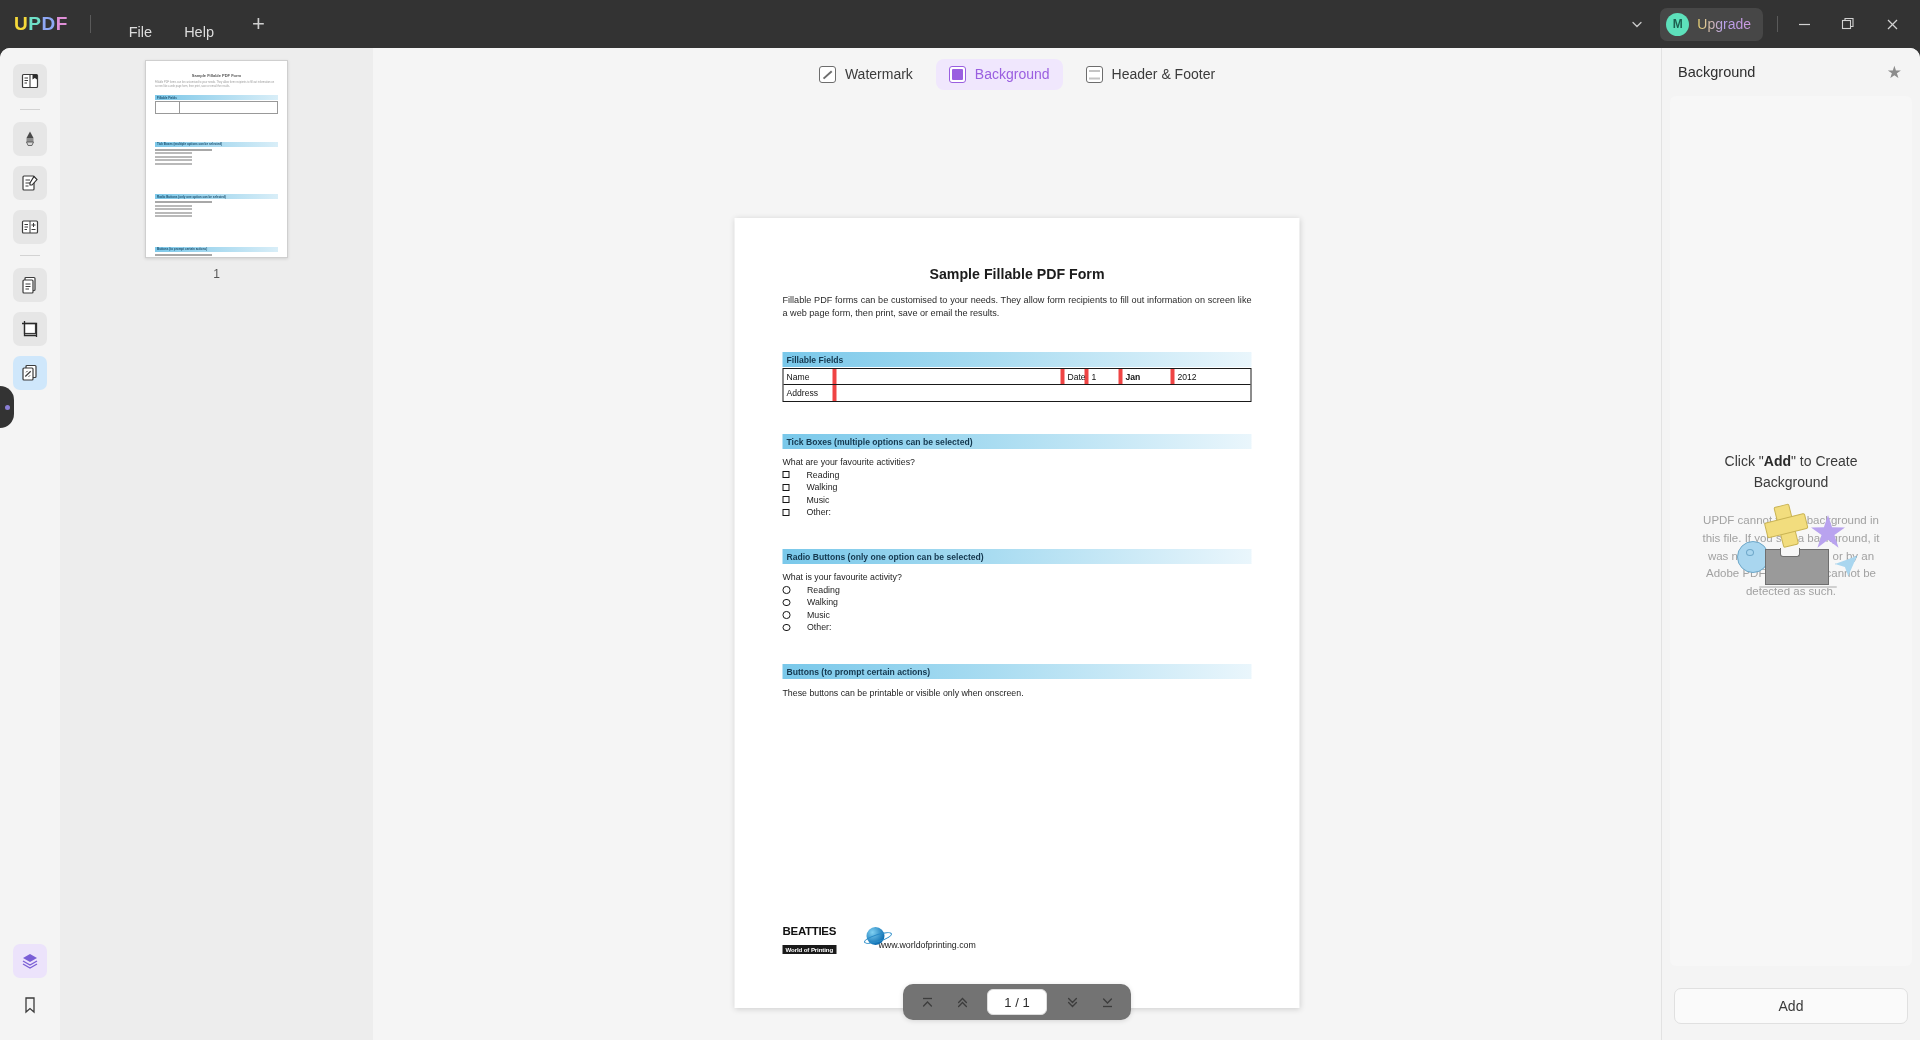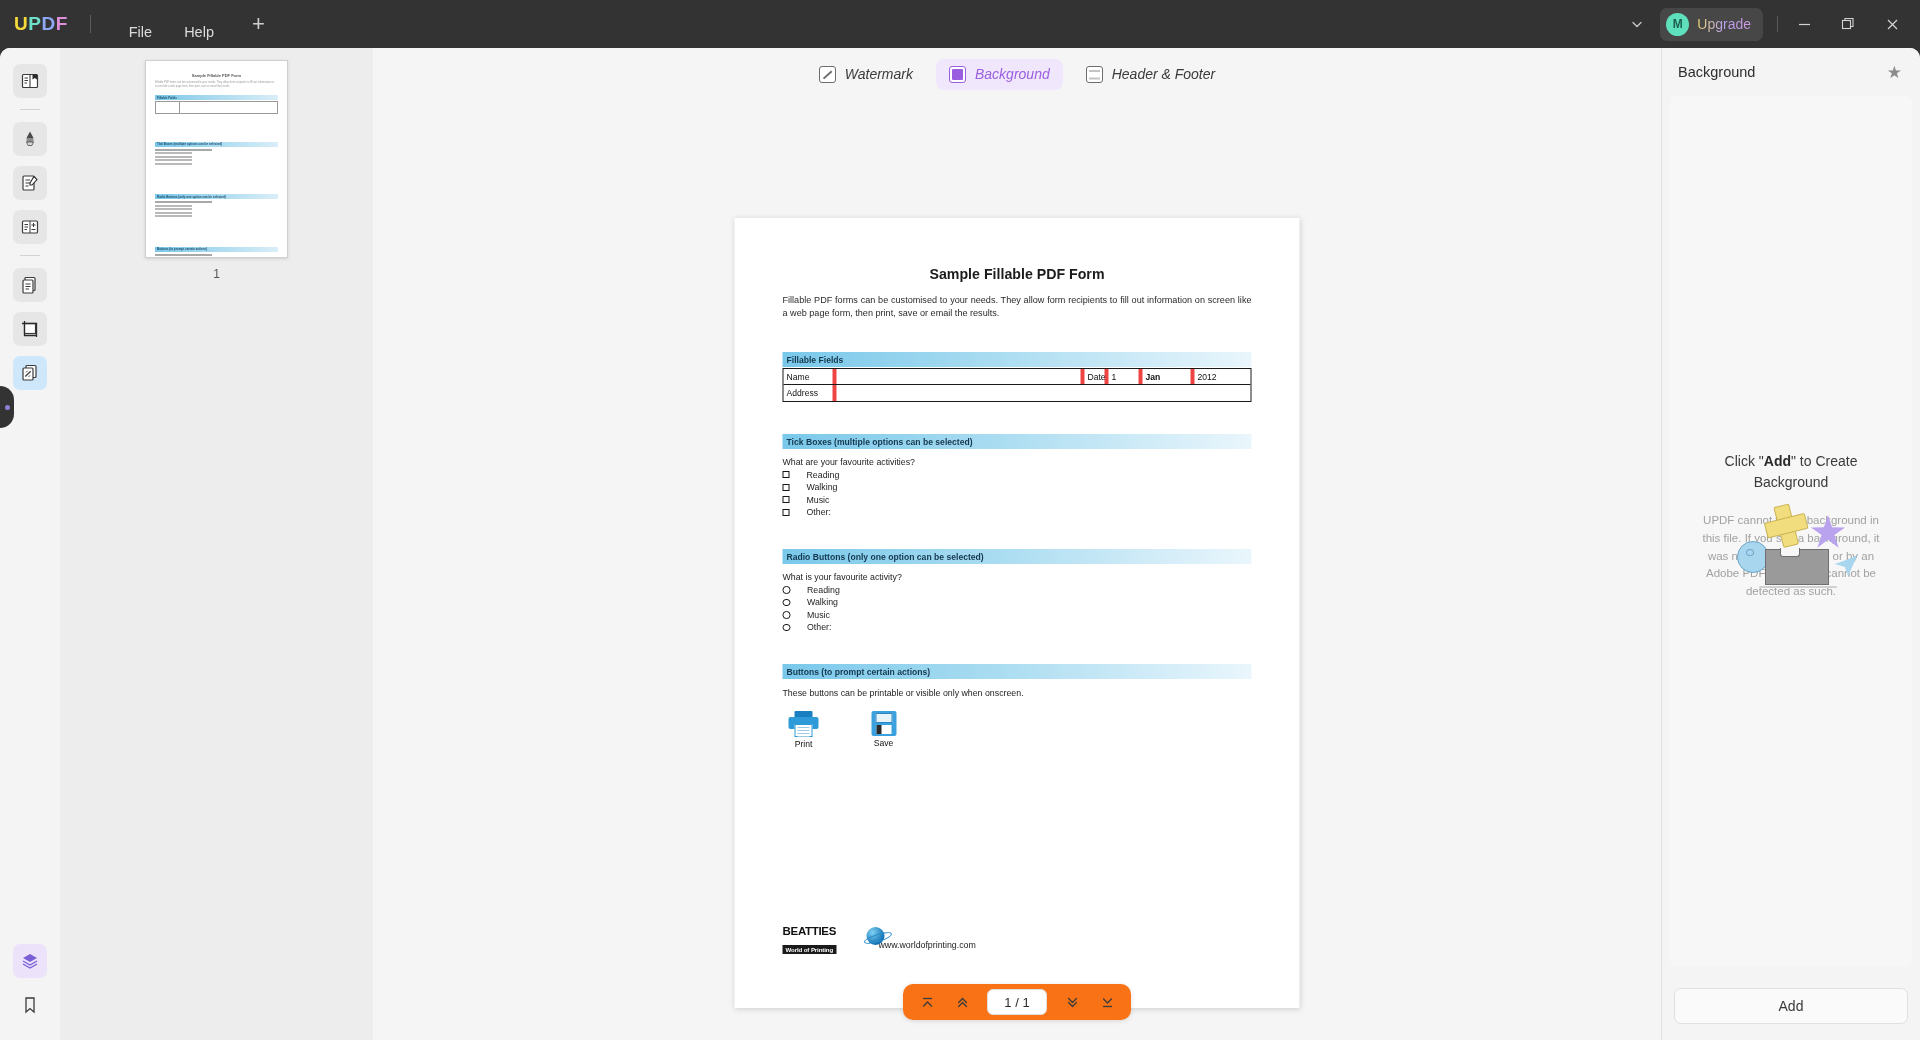--- a/index.html
+++ b/index.html
@@ -167,21 +167,21 @@
   .viewer {
     position:absolute; left:373px; top:0; right:259px; height:992px;
     background:#f5f5f5;
   }
   .viewer-toolbar {
     height:52px; display:flex; align-items:center; justify-content:center; gap:10px;
   }
   .vt-item {
     display:flex; align-items:center; gap:9px;
     padding:7px 13px; border-radius:8px;
-    font-size:14px; color:#3b3b3b;font-style:italic;
+    font-size:14px; color:#3b3b3b;
   }
   .vt-item.active { background:#f0e7fd; color:#9a5fe0; }
   .vt-ico {
     width:17px;height:17px;border:1.4px solid #6d6d6d;border-radius:3px;
     display:flex;align-items:center;justify-content:center;
     background:#fff; position:relative; flex:none;
   }
   .vt-item.active .vt-ico { border-color:#9a5fe0; }
   .vt-ico.bg-i::after{
     content:""; position:absolute; left:2px; right:2px; top:2px; bottom:2px;
@@ -227,21 +227,21 @@
   .ff-row:last-child { border-bottom:none; }
   .ff-c {
     border-right:4px solid #ef4444; padding:0 3px; height:100%;
     display:flex; align-items:center;
   }
   .ff-name { width:53px; }
   .ff-blank { flex:1; }
   .ff-date { width:24px; }
   .ff-d1 { width:34px; }
   .ff-d2 { width:52px; justify-content:flex-start;font-weight:bold; }
-  .ff-d3 { width:56px; border-right:none; }
+  .ff-d3 { width:76px; border-right:none; }
   .ff-addr-blank { flex:1; border-right:none; }
 
   .q-text { font-size:8.8px; color:#1c1c1c; margin-top:8px; }
   .opt { font-size:8.8px; color:#1c1c1c; display:flex; align-items:center;
          gap:17px; margin-top:2.5px; }
   .cb {
     width:7px;height:7px;border:1px solid #161616;background:#fff;flex:none;
   }
   .rb {
     width:7.5px;height:7.5px;border:1.1px solid #161616;border-radius:50%;
@@ -305,21 +305,21 @@
   .globe::after{
     content:""; position:absolute; left:-3px; top:7px; width:27px;height:6px;
     border:1.2px solid #2a8cc8; border-radius:50%;
     transform: rotate(-17deg);
   }
   .pdf-url { font-size:8.8px; color:#1c1c1c; }
 
   
   .pagenav {
     position:absolute; bottom:20px; left:50%; transform:translateX(-50%);
-    height:36px; background:#f97316; border-radius:10px;
+    height:36px; background:#737373; border-radius:10px;
     box-shadow:0 1px 5px rgba(0,0,0,.13);
     display:flex; align-items:center; gap:7px; padding:0 10px;
   }
   .pn-btn {
     width:28px;height:26px;display:flex;align-items:center;justify-content:center;
     color:#3c3c3c;font-size:13px;
   }
   .pn-box {
     height:26px;min-width:60px;background:#fff;border:1px solid #dedede;
     border-radius:6px; display:flex;align-items:center;justify-content:center;
@@ -662,37 +662,20 @@
         <span class="rb"></span>
         <span>Music</span>
       </div>
       <div class="opt">
         <span class="rb"></span>
         <span>Other:</span>
       </div>
 
       <div class="sec-head">Buttons (to prompt certain actions)</div>
       <div class="btn-note">These buttons can be printable or visible only when onscreen.</div>
-      <div class="btn-row">
-        <div class="btn-cell">
-          <div class="printer">
-            <div class="top"></div>
-              <div class="body"></div>
-              <div class="paper"></div>
-          </div>
-          <span class="lbl">Print</span>
-        </div>
-        <div class="btn-cell">
-          <div class="floppy">
-            <div class="sh"></div>
-              <div class="lb"></div>
-          </div>
-          <span class="lbl">Save</span>
-        </div>
-      </div>
 
       <div class="pdf-footer">
         <div class="beatties">
           <div class="bar1">BEATTIES</div>
           <div class="bar2">World of Printing</div>
           <div class="globe"></div>
         </div>
         <div class="pdf-url">www.worldofprinting.com</div>
       </div>
     </div>

